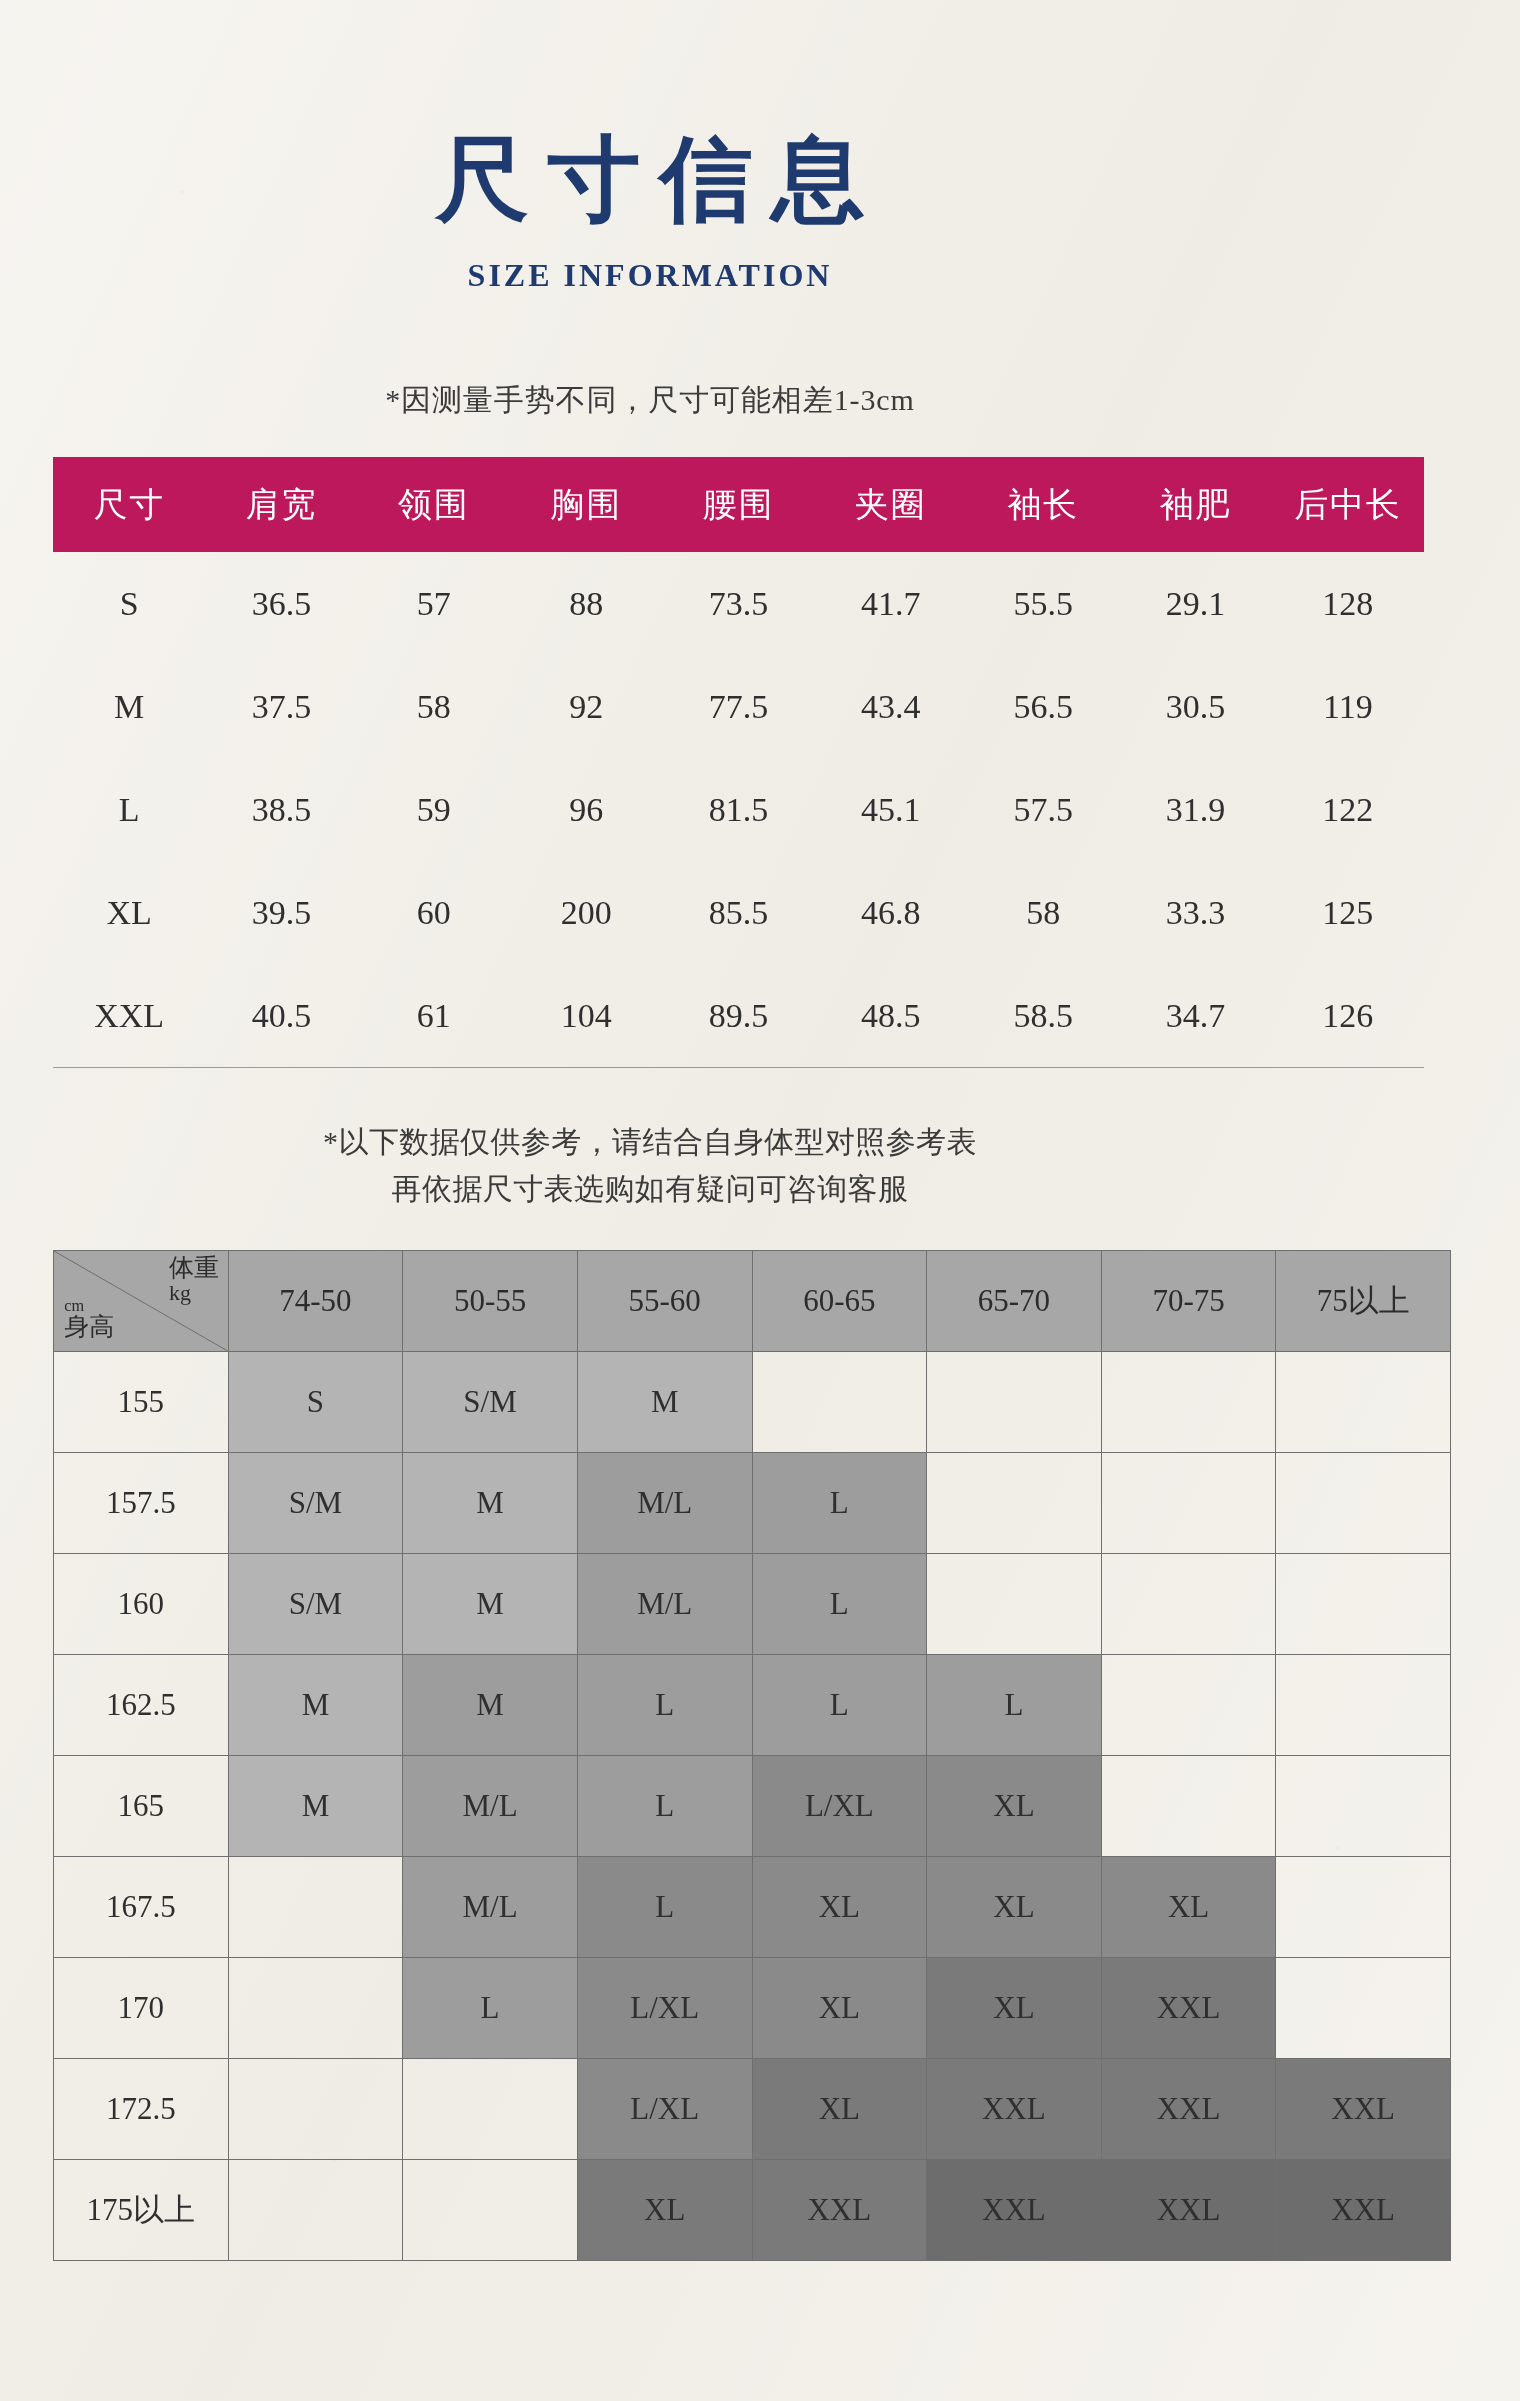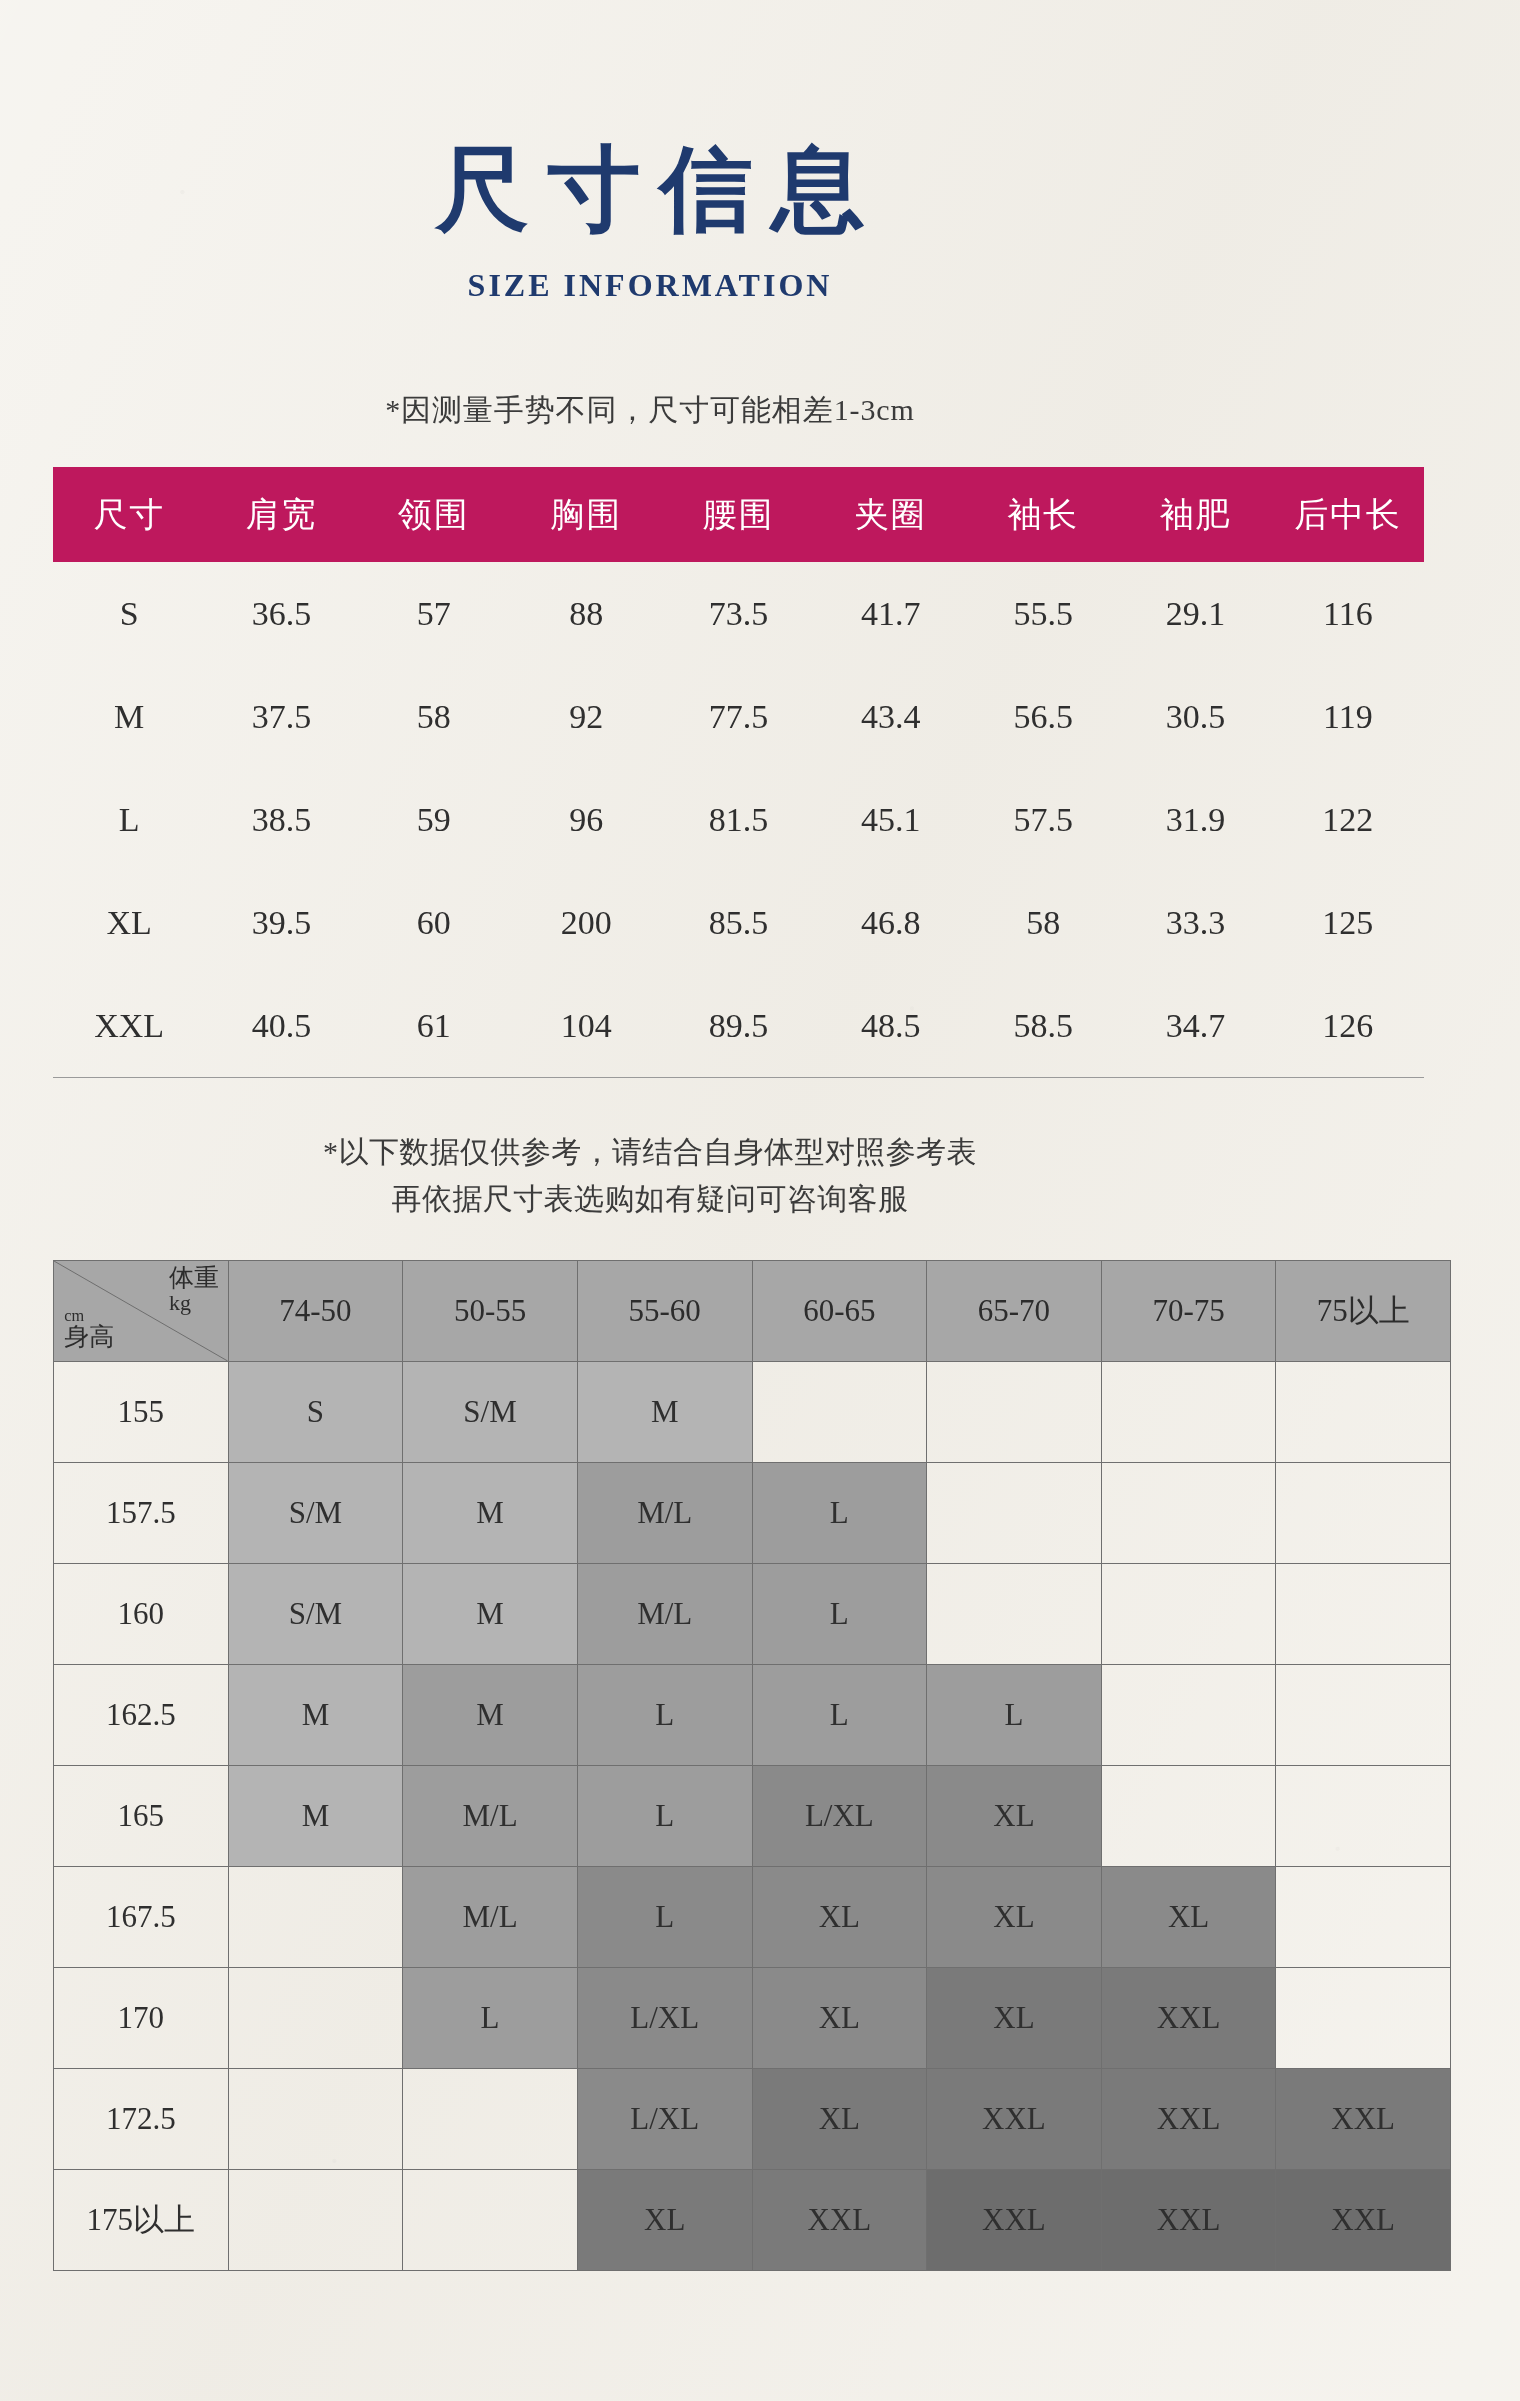--- a/index.html
+++ b/index.html
@@ -27,21 +27,21 @@
       radial-gradient(circle at 22% 90%, rgba(0,0,0,0.018) 0 1.7px, transparent 2.6px),
       radial-gradient(circle at 60% 42%, rgba(0,0,0,0.015) 0 1.7px, transparent 2.6px),
       linear-gradient(115deg, rgba(255,255,255,0.35) 0%, rgba(0,0,0,0.012) 50%, rgba(255,255,255,0.28) 100%);
     pointer-events: none;
   }
   .page {
     position: relative;
     width: 1300px;
     height: 2401px;
     box-sizing: border-box;
-    padding: 10px 53px;
+    padding: 0 53px;
   }
 
   
   .header {
     text-align: center;
     padding-top: 129px;
   }
   .title-cn {
     font-family: "Liberation Serif", serif;
     font-size: 93px;
@@ -215,21 +215,21 @@
     <tbody>
       <tr>
         <td>S</td>
         <td>36.5</td>
         <td>57</td>
         <td>88</td>
         <td>73.5</td>
         <td>41.7</td>
         <td>55.5</td>
         <td>29.1</td>
-        <td>116</td>
+        <td>128</td>
       </tr>
       <tr>
         <td>M</td>
         <td>37.5</td>
         <td>58</td>
         <td>92</td>
         <td>77.5</td>
         <td>43.4</td>
         <td>56.5</td>
         <td>30.5</td>

